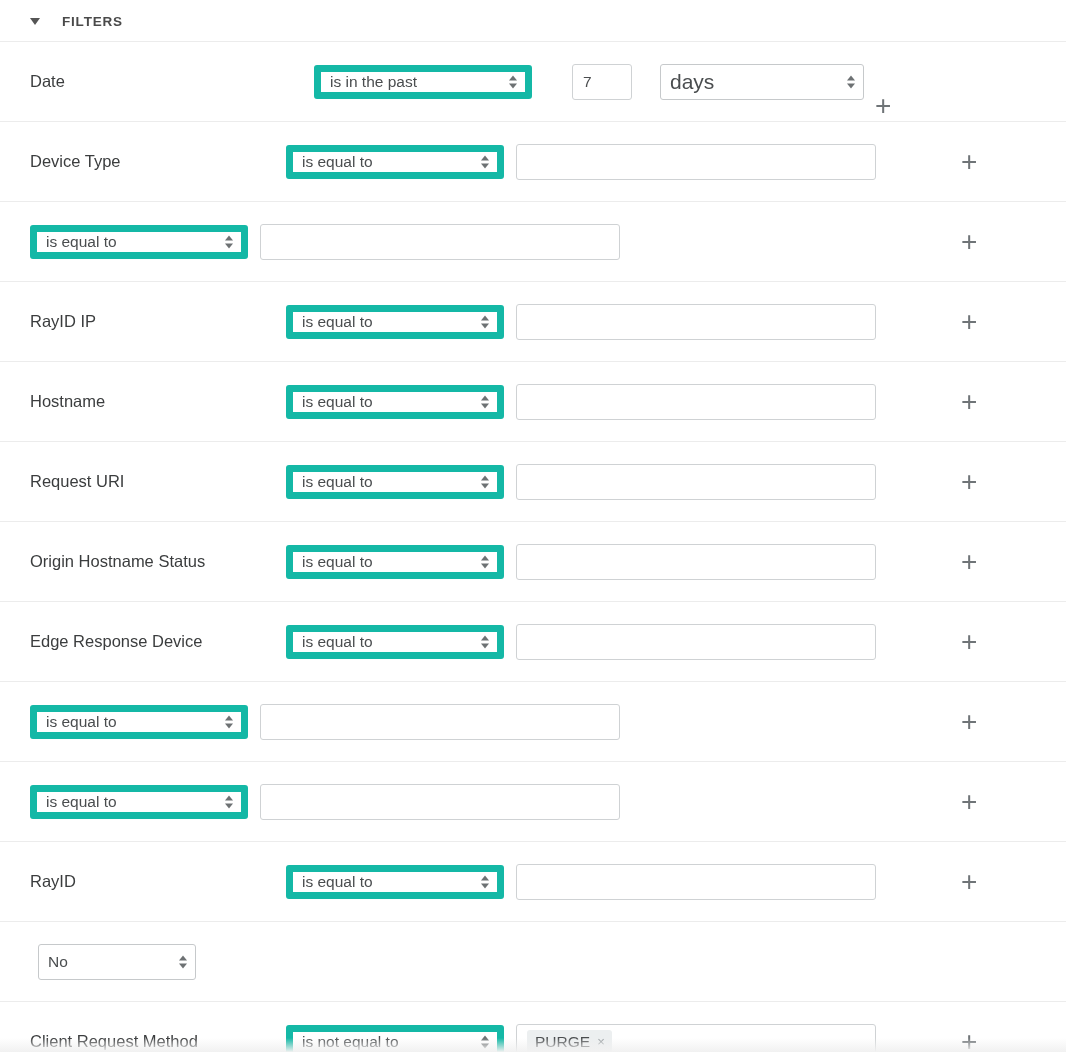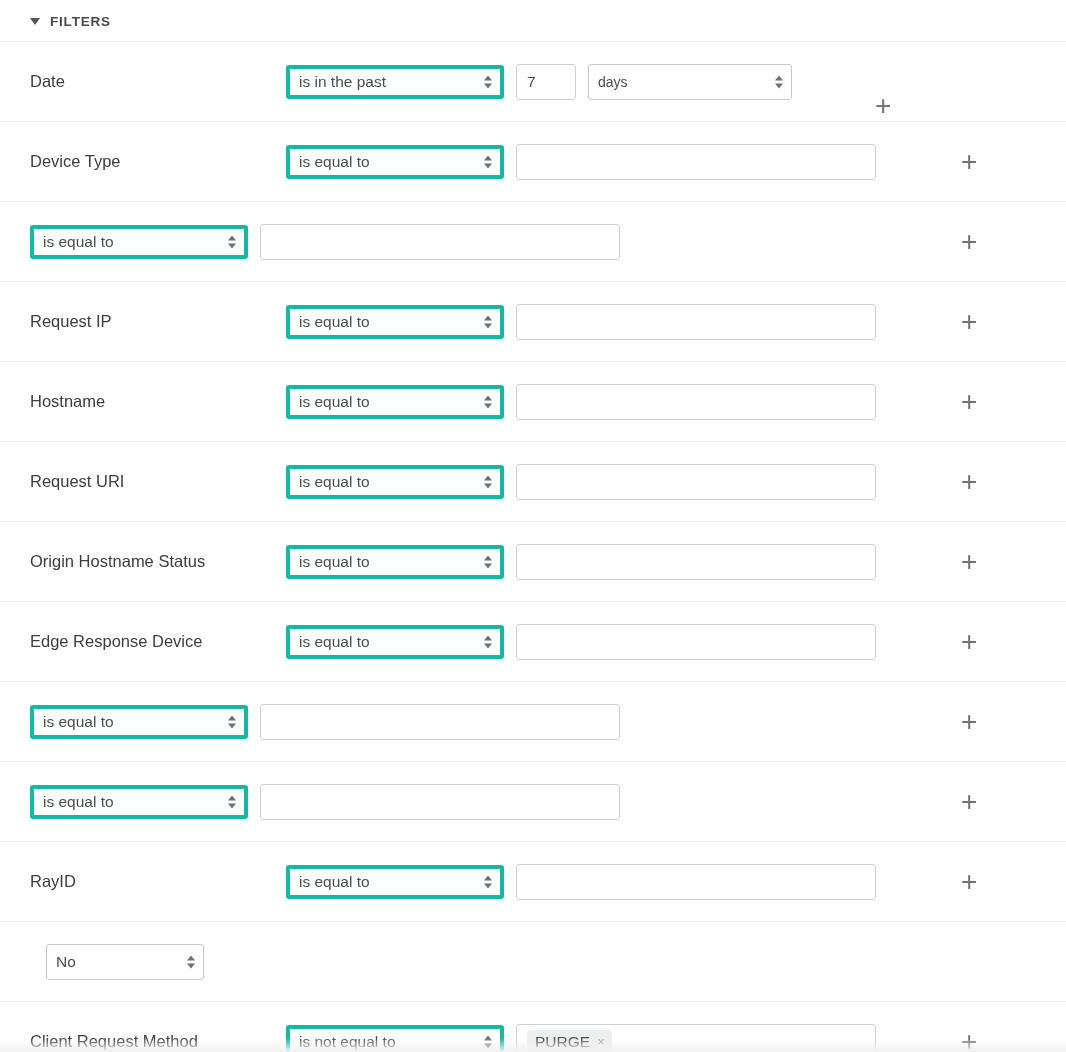--- a/index.html
+++ b/index.html
@@ -13,21 +13,21 @@
   #page {
     position: relative;
     width: 1066px;
     height: 1052px;
     background: #ffffff;
     overflow: hidden;
   }
   .filters-header {
     display: flex;
     align-items: center;
-    gap: 10px;
+    gap: 22px;
     padding: 14px 0 12px 30px;
     font-size: 13.5px;
     font-weight: bold;
     letter-spacing: 0.8px;
     color: #4a4a4a;
   }
   .caret {
     width: 0;
     height: 0;
     border-left: 5.5px solid transparent;
@@ -37,32 +37,32 @@
   }
   .rows { width: 100%; }
   .filter-row {
     display: flex;
     align-items: center;
     height: 80px;
     border-top: 1px solid #ececec;
     padding: 0 0 0 30px;
     position: relative;
   }
-  .filter-row:first-child { border-top: 1px solid #ececec; }
+  .filter-row:first-child { border-top: 1px solid #ececec; gap: 28px; }
   .label {
     width: 256px;
     flex: none;
     font-size: 16.5px;
     color: #3b3d3e;
     line-height: 1.1;
   }
   .op-select {
     width: 218px;
     height: 34px;
-    border: 4px solid #14b8a6;
+    border: 7px solid #14b8a6;
     border-radius: 3px;
     background: #ffffff;
     font-size: 15.5px;
     color: #4a4d4f;
     padding: 0 26px 0 9px;
     position: relative;
     display: flex;
     align-items: center;
     cursor: pointer;
   }
@@ -96,36 +96,35 @@
     padding: 0 10px;
     display: flex;
     align-items: center;
     margin-left: 12px;
   }
   .value-input.wide { width: 360px; }
   .value-input.num { width: 60px; }
   .unit-select {
     width: 204px;
     height: 36px;
-    margin-left: 12px;
     border: 1px solid #c6c9cb;
     border-radius: 3px;
     background: #ffffff;
-    font-size: 14px;
+    font-size: 21px;
     color: #4a4d4f;
     padding: 0 26px 0 9px;
     position: relative;
     display: flex;
     align-items: center;
     cursor: pointer;
   }
   .bool-select {
     width: 158px;
     height: 36px;
-    margin-left: 16px;
+    margin-left: 8px;
     border: 1px solid #c6c9cb;
     border-radius: 3px;
     background: #ffffff;
     font-size: 15.5px;
     color: #4a4d4f;
     padding: 0 26px 0 9px;
     position: relative;
     display: flex;
     align-items: center;
     cursor: pointer;
@@ -216,21 +215,21 @@
             <i class="up"></i>
             <i class="down"></i>
           </span>
         </div>
         <div class="value-input wide">
           <span></span>
         </div>
         <span class="plus p-std">+</span>
       </div>
       <div class="filter-row">
-        <div class="label">Request IP</div>
+        <div class="label">RayID IP</div>
         <div class="op-select">
           <span>is equal to</span>
           <span class="select-arrows">
             <i class="up"></i>
             <i class="down"></i>
           </span>
         </div>
         <div class="value-input wide">
           <span></span>
         </div>

